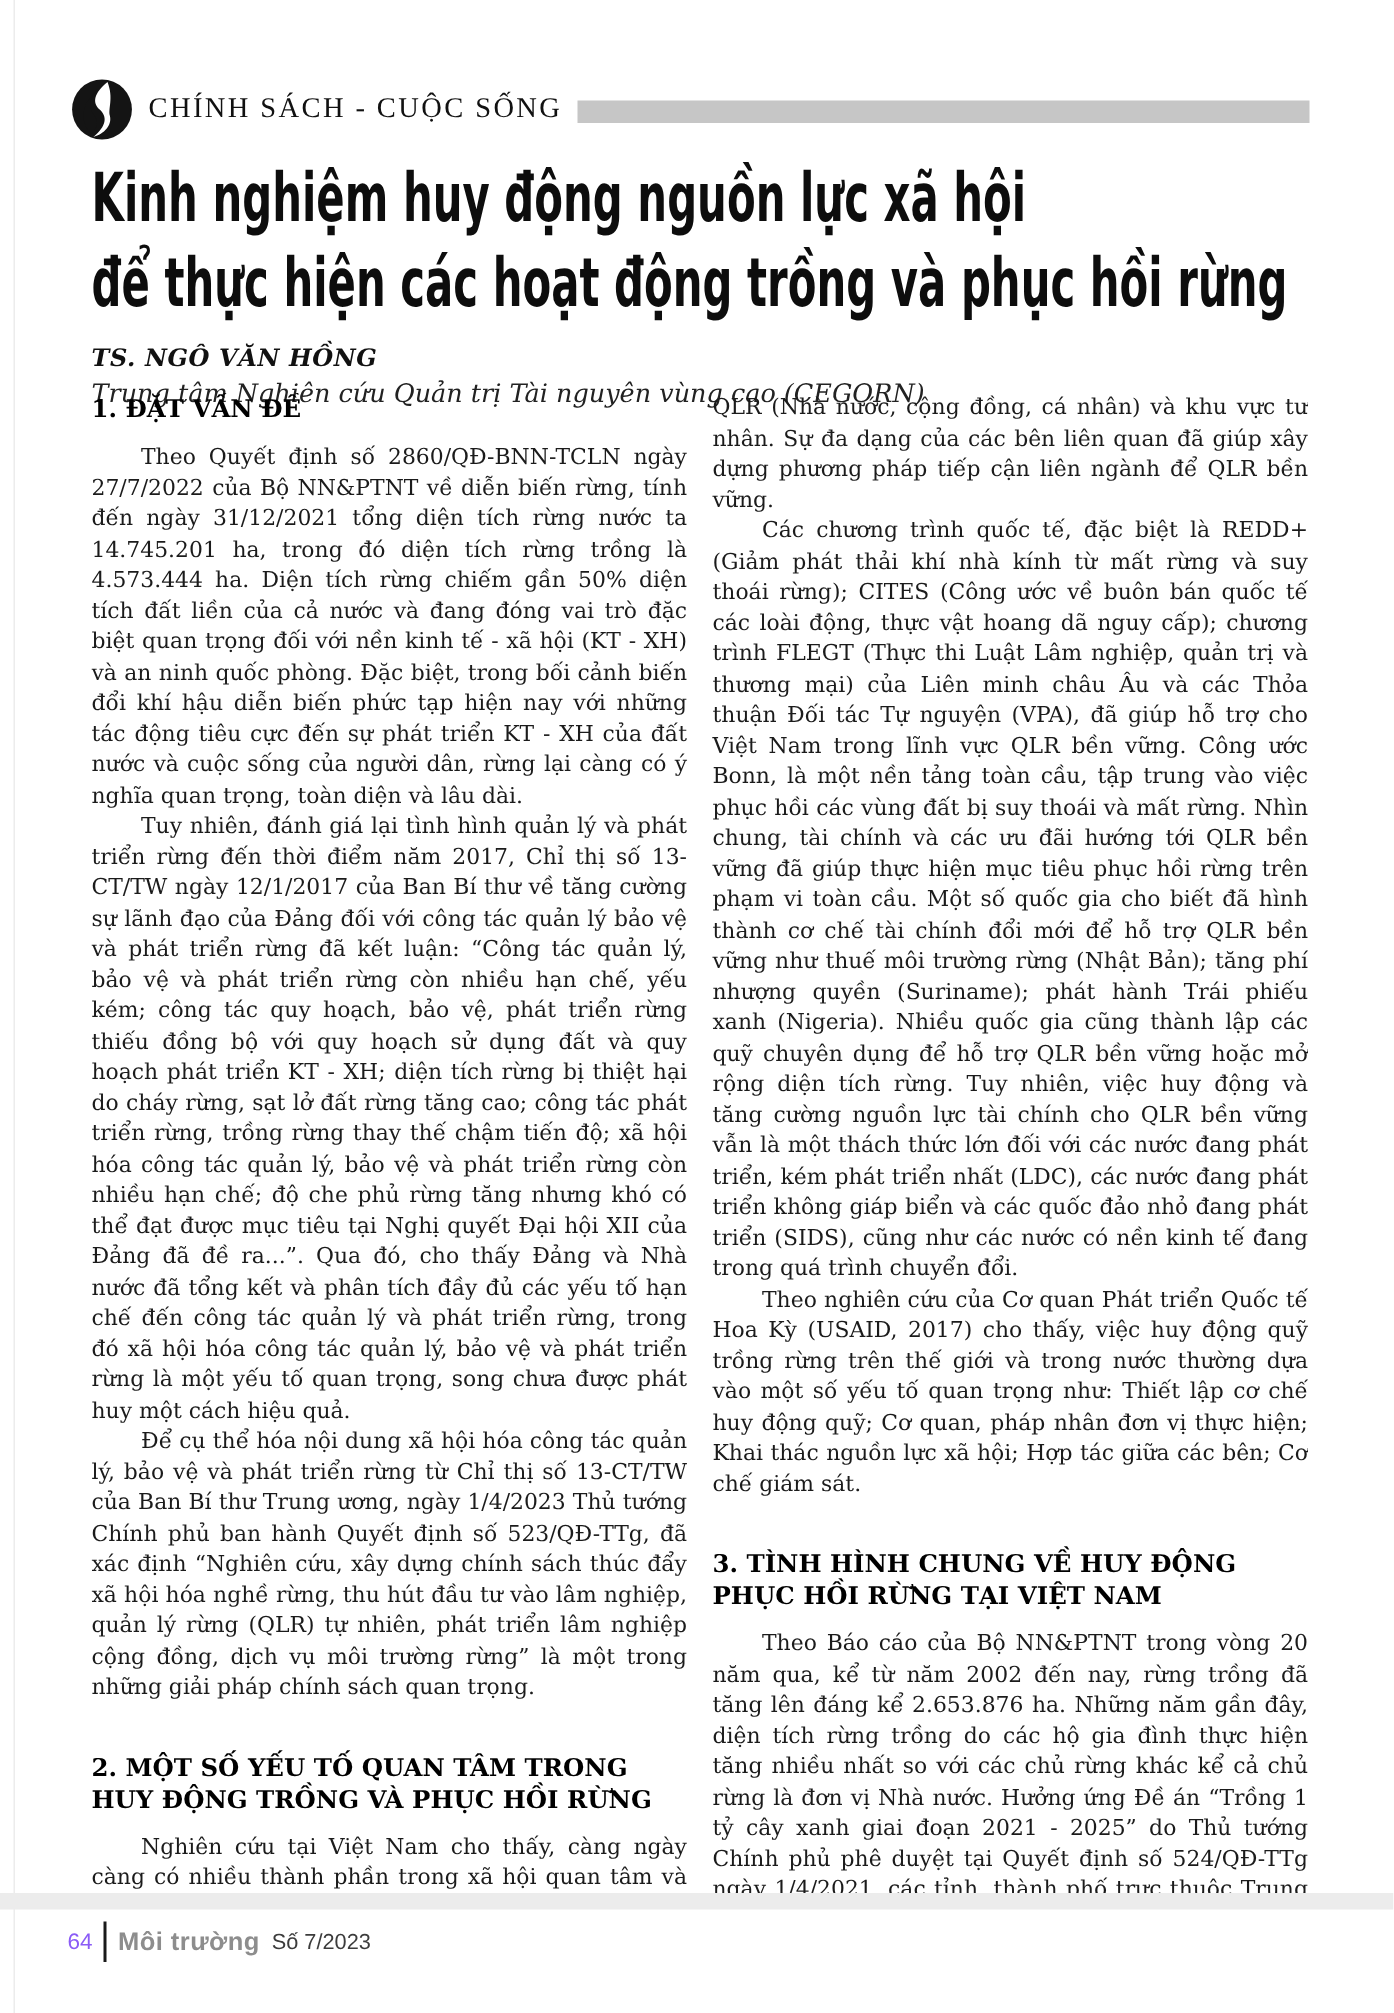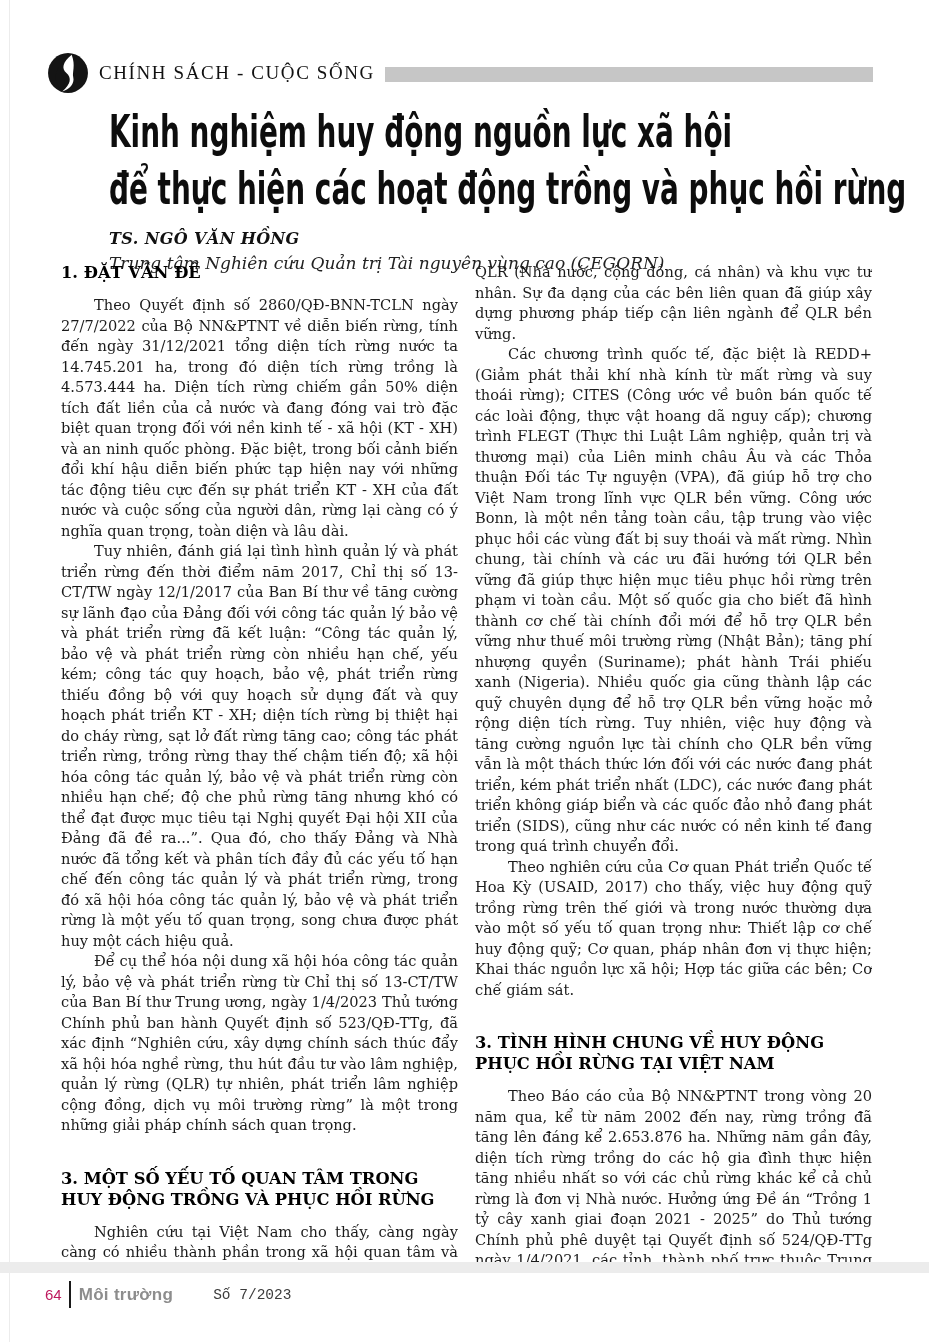--- a/index.html
+++ b/index.html
@@ -18,21 +18,21 @@
   .header { position: absolute; top: 52px; left: 47px; right: 56px; display: flex; align-items: center; justify-content: space-between; }
   .logo { width: 42px; height: 42px; flex: 0 0 auto; }
   .section-label {
     font-family: "Liberation Serif", serif;
     font-size: 19px; letter-spacing: 1.6px; color: #111;
     margin-left: 10px; white-space: nowrap;
   }
   .header-bar { flex: 1 1 auto; height: 15px; background: #c6c6c6; margin-left: 10px; margin-top: 3px; }
 
   
-  .title-block { position: absolute; top: 103px; left: 61px; right: 56px; margin-left: 48px; }
+  .title-block { position: absolute; top: 103px; left: 61px; right: 56px; }
   .title-line {
     font-family: "DejaVu Sans", sans-serif;
     font-weight: bold; font-size: 45px; line-height: 57px;
     color: #0d0d0d; white-space: nowrap;
     transform: scaleX(0.62); transform-origin: left center;
     letter-spacing: 0;
   }
   .author {
     margin-top: 12px;
     font-family: "DejaVu Serif", serif;
@@ -60,28 +60,28 @@
     color: #000; text-align: left;
     margin: 0 0 12px 0;
   }
   .sec-heading.spaced { margin-top: 32px; }
   .col p { margin: 0; text-indent: 33px; }
   .col p.no-indent { text-indent: 0; }
 
   
   .footer-band { position: absolute; left: 0; right: 0; top: 1262px; height: 11px; background: #ececec; }
   .footer-row { position: absolute; left: 45px; top: 1281px; display: flex; align-items: center; }
-  .page-num { font-family: "Liberation Sans", sans-serif; font-size: 15px; color: #be185d; }
+  .page-num { font-family: "Liberation Sans", sans-serif; font-size: 15px; color: #8b5cf6; }
   .footer-divider { width: 2px; height: 27px; background: #1a1a1a; margin: 0 8px 0 7px; }
   .journal-name {
     font-family: "Liberation Sans", sans-serif;
     font-weight: bold; font-size: 17px; color: #8d8d8d; letter-spacing: 0.3px;
     margin-right: 8px;
   }
-  .issue { font-family: Liberation Mono, monospace; font-size: 14.5px; color: #3c3c3c; margin-left: 32px; }
+  .issue { font-family: Liberation Sans, sans-serif; font-size: 14.5px; color: #3c3c3c; }
 </style>
 </head>
 <body>
 
 <div class="edge-left"></div>
 
 <div class="header">
   <span class="logo">
     <svg viewBox="0 0 40 40" width="42" height="42" aria-hidden="true">
       <circle cx="20" cy="20" r="19" fill="#141414"></circle>
@@ -99,21 +99,21 @@
   <div class="author">TS. NGÔ VĂN HỒNG</div>
   <div class="affiliation">Trung tâm Nghiên cứu Quản trị Tài nguyên vùng cao (CEGORN)</div>
 </div>
 
 <div class="columns">
   <div class="col">
     <h2 class="sec-heading">1. ĐẶT VẤN ĐỀ</h2>
     <p>Theo Quyết định số 2860/QĐ-BNN-TCLN ngày 27/7/2022 của Bộ NN&amp;PTNT về diễn biến rừng, tính đến ngày 31/12/2021 tổng diện tích rừng nước ta 14.745.201 ha, trong đó diện tích rừng trồng là 4.573.444 ha. Diện tích rừng chiếm gần 50% diện tích đất liền của cả nước và đang đóng vai trò đặc biệt quan trọng đối với nền kinh tế - xã hội (KT - XH) và an ninh quốc phòng. Đặc biệt, trong bối cảnh biến đổi khí hậu diễn biến phức tạp hiện nay với những tác động tiêu cực đến sự phát triển KT - XH của đất nước và cuộc sống của người dân, rừng lại càng có ý nghĩa quan trọng, toàn diện và lâu dài.</p>
     <p>Tuy nhiên, đánh giá lại tình hình quản lý và phát triển rừng đến thời điểm năm 2017, Chỉ thị số 13-CT/TW ngày 12/1/2017 của Ban Bí thư về tăng cường sự lãnh đạo của Đảng đối với công tác quản lý bảo vệ và phát triển rừng đã kết luận: “Công tác quản lý, bảo vệ và phát triển rừng còn nhiều hạn chế, yếu kém; công tác quy hoạch, bảo vệ, phát triển rừng thiếu đồng bộ với quy hoạch sử dụng đất và quy hoạch phát triển KT - XH; diện tích rừng bị thiệt hại do cháy rừng, sạt lở đất rừng tăng cao; công tác phát triển rừng, trồng rừng thay thế chậm tiến độ; xã hội hóa công tác quản lý, bảo vệ và phát triển rừng còn nhiều hạn chế; độ che phủ rừng tăng nhưng khó có thể đạt được mục tiêu tại Nghị quyết Đại hội XII của Đảng đã đề ra...”. Qua đó, cho thấy Đảng và Nhà nước đã tổng kết và phân tích đầy đủ các yếu tố hạn chế đến công tác quản lý và phát triển rừng, trong đó xã hội hóa công tác quản lý, bảo vệ và phát triển rừng là một yếu tố quan trọng, song chưa được phát huy một cách hiệu quả.</p>
     <p>Để cụ thể hóa nội dung xã hội hóa công tác quản lý, bảo vệ và phát triển rừng từ Chỉ thị số 13-CT/TW của Ban Bí thư Trung ương, ngày 1/4/2023 Thủ tướng Chính phủ ban hành Quyết định số 523/QĐ-TTg, đã xác định “Nghiên cứu, xây dựng chính sách thúc đẩy xã hội hóa nghề rừng, thu hút đầu tư vào lâm nghiệp, quản lý rừng (QLR) tự nhiên, phát triển lâm nghiệp cộng đồng, dịch vụ môi trường rừng” là một trong những giải pháp chính sách quan trọng.</p>
-    <h2 class="sec-heading spaced">3. MỘT SỐ YẾU TỐ QUAN TÂM TRONG HUY ĐỘNG TRỒNG VÀ PHỤC HỒI RỪNG</h2>
+    <h2 class="sec-heading spaced">2. MỘT SỐ YẾU TỐ QUAN TÂM TRONG HUY ĐỘNG TRỒNG VÀ PHỤC HỒI RỪNG</h2>
     <p>Nghiên cứu tại Việt Nam cho thấy, càng ngày càng có nhiều thành phần trong xã hội quan tâm và tham gia vào lĩnh vực quản lý, phát triển rừng. Thực tế đó đã thúc đẩy nhiều cuộc đối thoại và từng bước hình thành các mối quan hệ đối tác giữa chính quyền địa phương, các chủ thể</p>
   </div>
   <div class="col">
     <p class="no-indent">QLR (Nhà nước, cộng đồng, cá nhân) và khu vực tư nhân. Sự đa dạng của các bên liên quan đã giúp xây dựng phương pháp tiếp cận liên ngành để QLR bền vững.</p>
     <p>Các chương trình quốc tế, đặc biệt là REDD+ (Giảm phát thải khí nhà kính từ mất rừng và suy thoái rừng); CITES (Công ước về buôn bán quốc tế các loài động, thực vật hoang dã nguy cấp); chương trình FLEGT (Thực thi Luật Lâm nghiệp, quản trị và thương mại) của Liên minh châu Âu và các Thỏa thuận Đối tác Tự nguyện (VPA), đã giúp hỗ trợ cho Việt Nam trong lĩnh vực QLR bền vững. Công ước Bonn, là một nền tảng toàn cầu, tập trung vào việc phục hồi các vùng đất bị suy thoái và mất rừng. Nhìn chung, tài chính và các ưu đãi hướng tới QLR bền vững đã giúp thực hiện mục tiêu phục hồi rừng trên phạm vi toàn cầu. Một số quốc gia cho biết đã hình thành cơ chế tài chính đổi mới để hỗ trợ QLR bền vững như thuế môi trường rừng (Nhật Bản); tăng phí nhượng quyền (Suriname); phát hành Trái phiếu xanh (Nigeria). Nhiều quốc gia cũng thành lập các quỹ chuyên dụng để hỗ trợ QLR bền vững hoặc mở rộng diện tích rừng. Tuy nhiên, việc huy động và tăng cường nguồn lực tài chính cho QLR bền vững vẫn là một thách thức lớn đối với các nước đang phát triển, kém phát triển nhất (LDC), các nước đang phát triển không giáp biển và các quốc đảo nhỏ đang phát triển (SIDS), cũng như các nước có nền kinh tế đang trong quá trình chuyển đổi.</p>
     <p>Theo nghiên cứu của Cơ quan Phát triển Quốc tế Hoa Kỳ (USAID, 2017) cho thấy, việc huy động quỹ trồng rừng trên thế giới và trong nước thường dựa vào một số yếu tố quan trọng như: Thiết lập cơ chế huy động quỹ; Cơ quan, pháp nhân đơn vị thực hiện; Khai thác nguồn lực xã hội; Hợp tác giữa các bên; Cơ chế giám sát.</p>
     <h2 class="sec-heading spaced">3. TÌNH HÌNH CHUNG VỀ HUY ĐỘNG PHỤC HỒI RỪNG TẠI VIỆT NAM</h2>
     <p>Theo Báo cáo của Bộ NN&amp;PTNT trong vòng 20 năm qua, kể từ năm 2002 đến nay, rừng trồng đã tăng lên đáng kể 2.653.876 ha. Những năm gần đây, diện tích rừng trồng do các hộ gia đình thực hiện tăng nhiều nhất so với các chủ rừng khác kể cả chủ rừng là đơn vị Nhà nước. Hưởng ứng Đề án “Trồng 1 tỷ cây xanh giai đoạn 2021 - 2025” do Thủ tướng Chính phủ phê duyệt tại Quyết định số 524/QĐ-TTg ngày 1/4/2021, các tỉnh, thành phố trực thuộc Trung ương đã ban hành kế hoạch, đề án hoặc văn bản chỉ đạo và tổ chức thực hiện trồng rừng, cây xanh trên địa bàn. Các Bộ/ngành, địa phương theo chức năng nhiệm vụ đã tích cực tuyên truyền, nâng cao nhận thức, trách nhiệm của các cấp ủy, chính quyền, cộng đồng dân cư về công tác</p>
   </div>
 </div>

